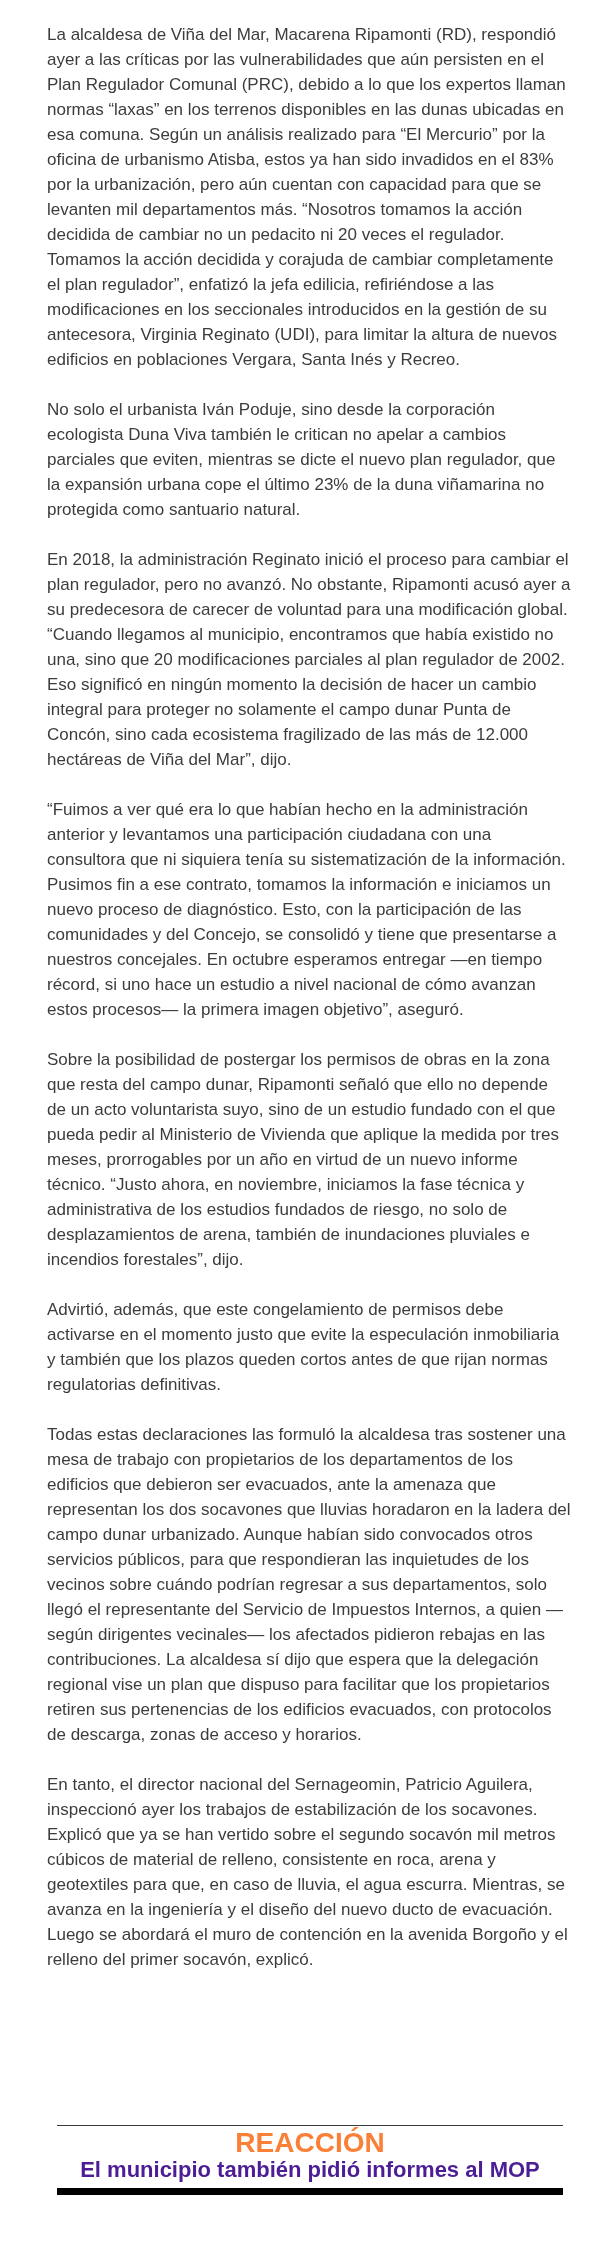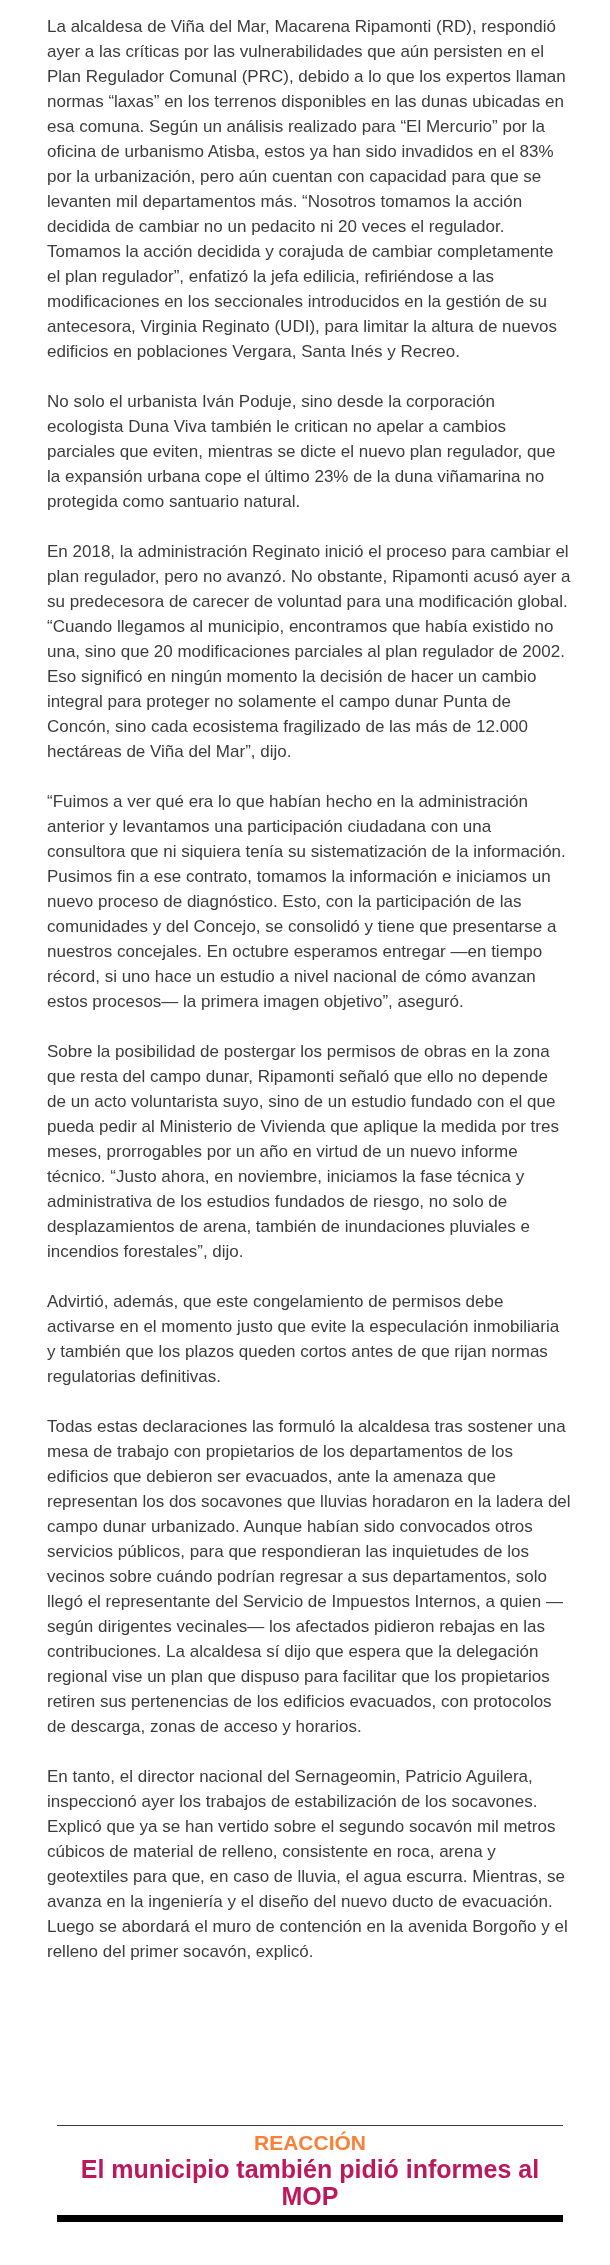--- a/index.html
+++ b/index.html
@@ -9,21 +9,21 @@
     height: 2265px;
     background: #ffffff;
     overflow: hidden;
     font-family: "Liberation Sans", sans-serif;
   }
   .article {
     padding: 6px 0 0 47px;
     width: 524px;
   }
   .article p {
-    margin: 8px 0 25px 0;
+    margin: 16px 0 25px 0;
     font-size: 17px;
     line-height: 25px;
     color: #3c3c3c;
     text-align: left;
   }
   .reaction {
     position: absolute;
     top: 2125px;
     left: 57px;
     width: 506px;
@@ -33,30 +33,30 @@
     height: 1px;
     background: #3a3a3a;
   }
   .rule-thick {
     height: 7px;
     background: #000000;
     margin-top: 5px;
   }
   .reaction-title {
     margin-top: 4px;
-    font-size: 21px;
+    font-size: 28px;
     line-height: 26px;
     font-weight: 700;
     color: #fa8038;
   }
   .reaction-line {
-    font-size: 25px;
+    font-size: 22px;
     line-height: 27px;
     font-weight: 700;
-    color: #be185d;
+    color: #4c1d95;
   }
 </style>
 </head>
 <body>
 
 <div class="page">
 
   <div class="article">
     <p>La alcaldesa de Viña del Mar, Macarena Ripamonti (RD), respondió ayer a las críticas por las vulnerabilidades que aún persisten en el Plan Regulador Comunal (PRC), debido a lo que los expertos llaman normas “laxas” en los terrenos disponibles en las dunas ubicadas en esa comuna. Según un análisis realizado para “El Mercurio” por la oficina de urbanismo Atisba, estos ya han sido invadidos en el 83% por la urbanización, pero aún cuentan con capacidad para que se levanten mil departamentos más. “Nosotros tomamos la acción decidida de cambiar no un pedacito ni 20 veces el regulador. Tomamos la acción decidida y corajuda de cambiar completamente el plan regulador”, enfatizó la jefa edilicia, refiriéndose a las modificaciones en los seccionales introducidos en la gestión de su antecesora, Virginia Reginato (UDI), para limitar la altura de nuevos edificios en poblaciones Vergara, Santa Inés y Recreo.</p>
     <p>No solo el urbanista Iván Poduje, sino desde la corporación ecologista Duna Viva también le critican no apelar a cambios parciales que eviten, mientras se dicte el nuevo plan regulador, que la expansión urbana cope el último 23% de la duna viñamarina no protegida como santuario natural.</p>

